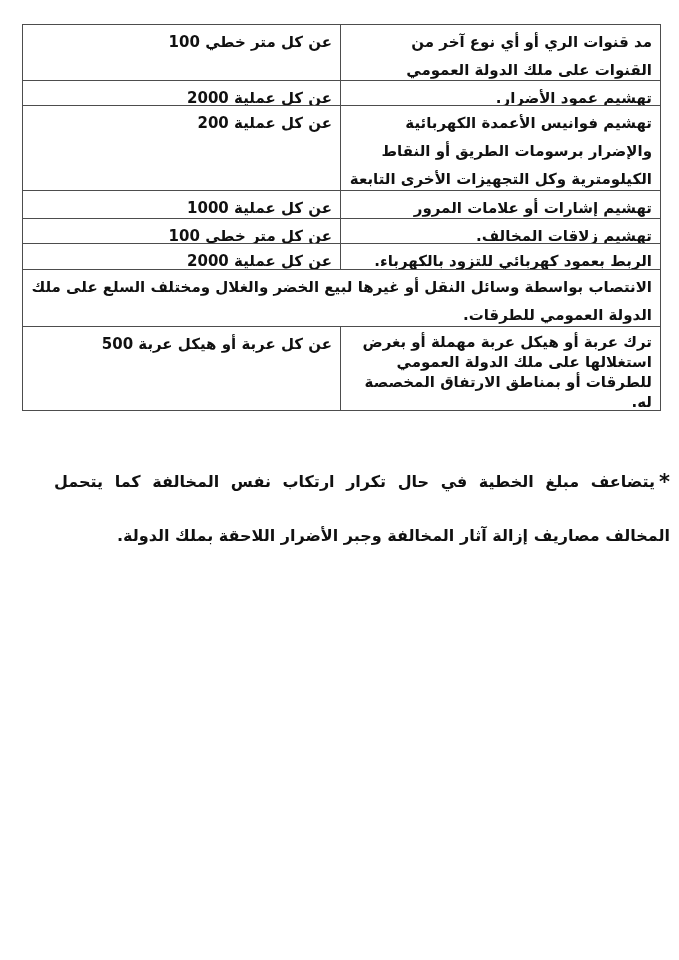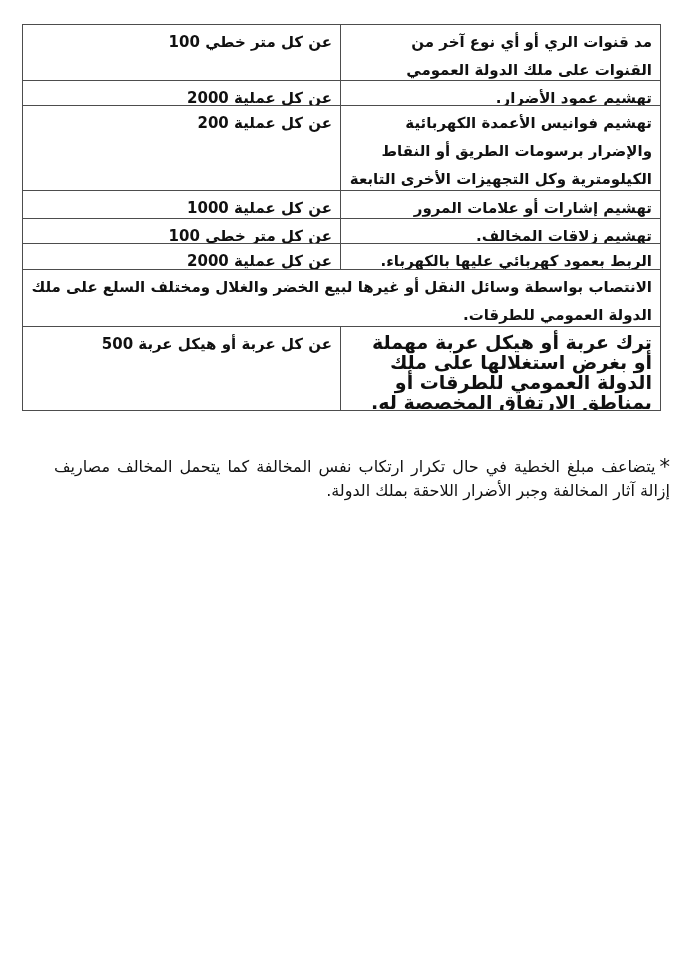--- a/index.html
+++ b/index.html
@@ -17,27 +17,27 @@
   .vrow{display:flex;border-bottom:1px solid #4d4d4d;box-sizing:border-box;}
   .vrow:last-child{border-bottom:none;}
   .h1{height:56px}.h2{height:25px}.h3{height:85px}.h4{height:28px}
   .h5{height:25px}.h6{height:26px}.h7{height:57px}.h8{height:83px}
   .cell{
     box-sizing:border-box;padding:3px 8px 0 8px;text-align:right;
     font-weight:bold;font-size:15px;line-height:28px;overflow:hidden;
   }
   .cell-fine{width:318px;border-right:1px solid #4d4d4d;direction:ltr;}
   .cell-violation{flex:1;direction:rtl;}
-  .tight{line-height:20px;font-size:19px;padding-top:5px;}
+  .tight{line-height:20px;font-size:15px;padding-top:5px;}
 
   
   .footnote{
     position:absolute;top:439px;right:9px;width:616px;
     direction:rtl;text-align:justify;
-    font-weight:normal;font-size:16px;line-height:24px;margin-left:24px;
+    font-weight:bold;font-size:16px;line-height:54px;margin-left:24px;
   }
   .footnote-marker{font-size:21px;vertical-align:-2px;padding-left:4px;}
 </style>
 </head>
 <body>
 
 <div class="page">
 
   <div class="vtable">
 
@@ -61,21 +61,21 @@
       <div class="cell cell-violation">تهشيم إشارات أو علامات المرور العمودية</div>
     </div>
 
     <div class="vrow h5">
       <div class="cell cell-fine">100 عن كل متر خطي</div>
       <div class="cell cell-violation">تهشيم زلاقات المخالف.</div>
     </div>
 
     <div class="vrow h6">
       <div class="cell cell-fine">2000 عن كل عملية</div>
-      <div class="cell cell-violation">الربط بعمود كهربائي عليها بالكهرباء.</div>
+      <div class="cell cell-violation">الربط بعمود كهربائي للتزود بالكهرباء.</div>
     </div>
 
     <div class="vrow h7">
       <div class="cell cell-violation">الانتصاب بواسطة وسائل النقل أو غيرها لبيع الخضر والغلال ومختلف السلع على ملك الدولة العمومي للطرقات.</div>
     </div>
 
     <div class="vrow h8">
       <div class="cell cell-fine">500 عن كل عربة أو هيكل عربة</div>
       <div class="cell cell-violation tight">ترك عربة أو هيكل عربة مهملة أو بغرض استغلالها على ملك الدولة العمومي للطرقات أو بمناطق الارتفاق المخصصة له.</div>
     </div>

